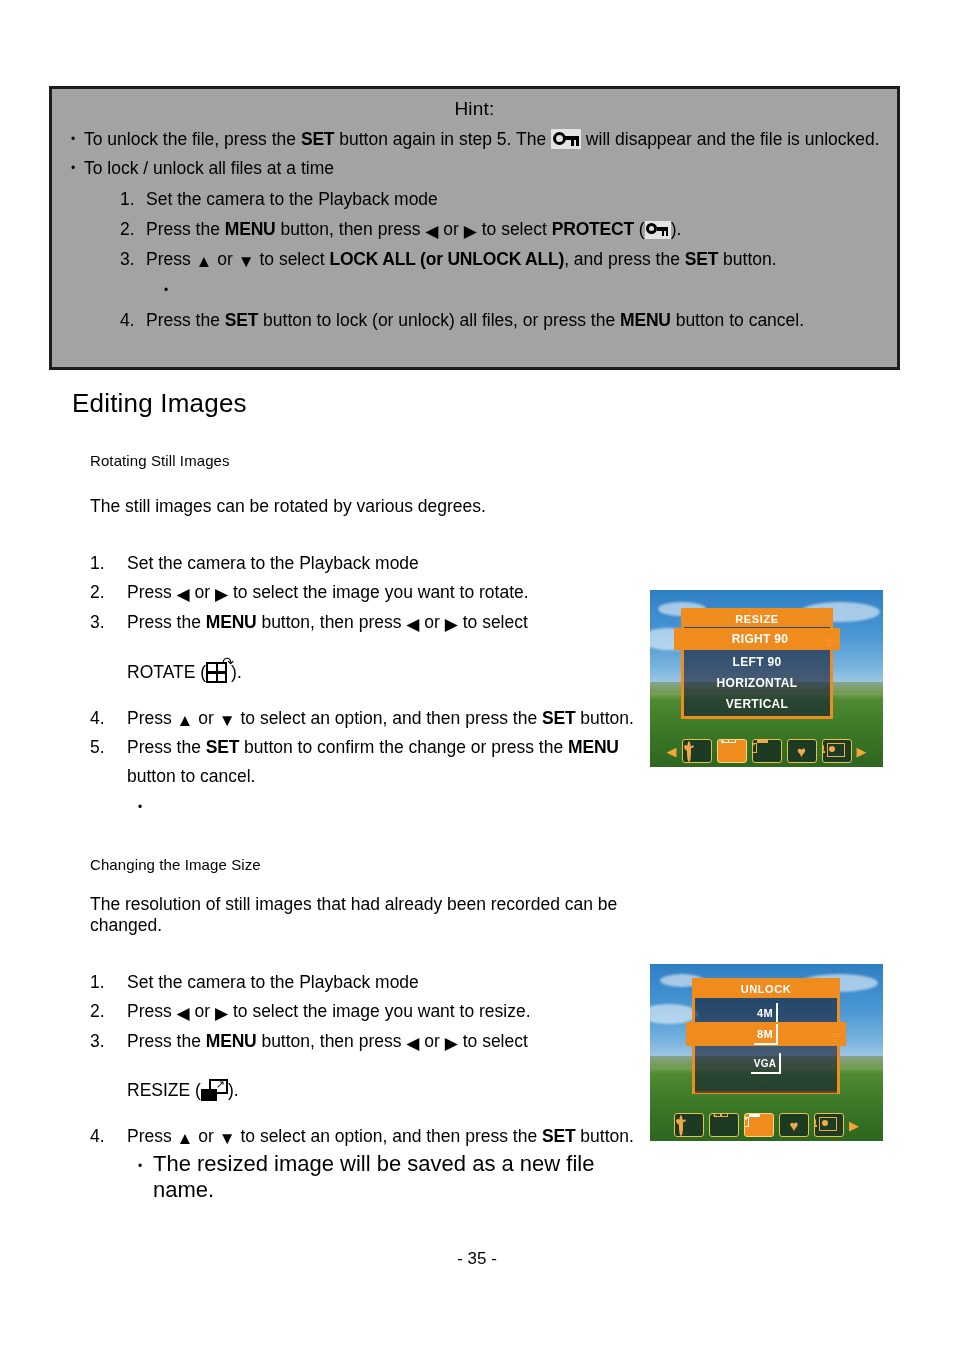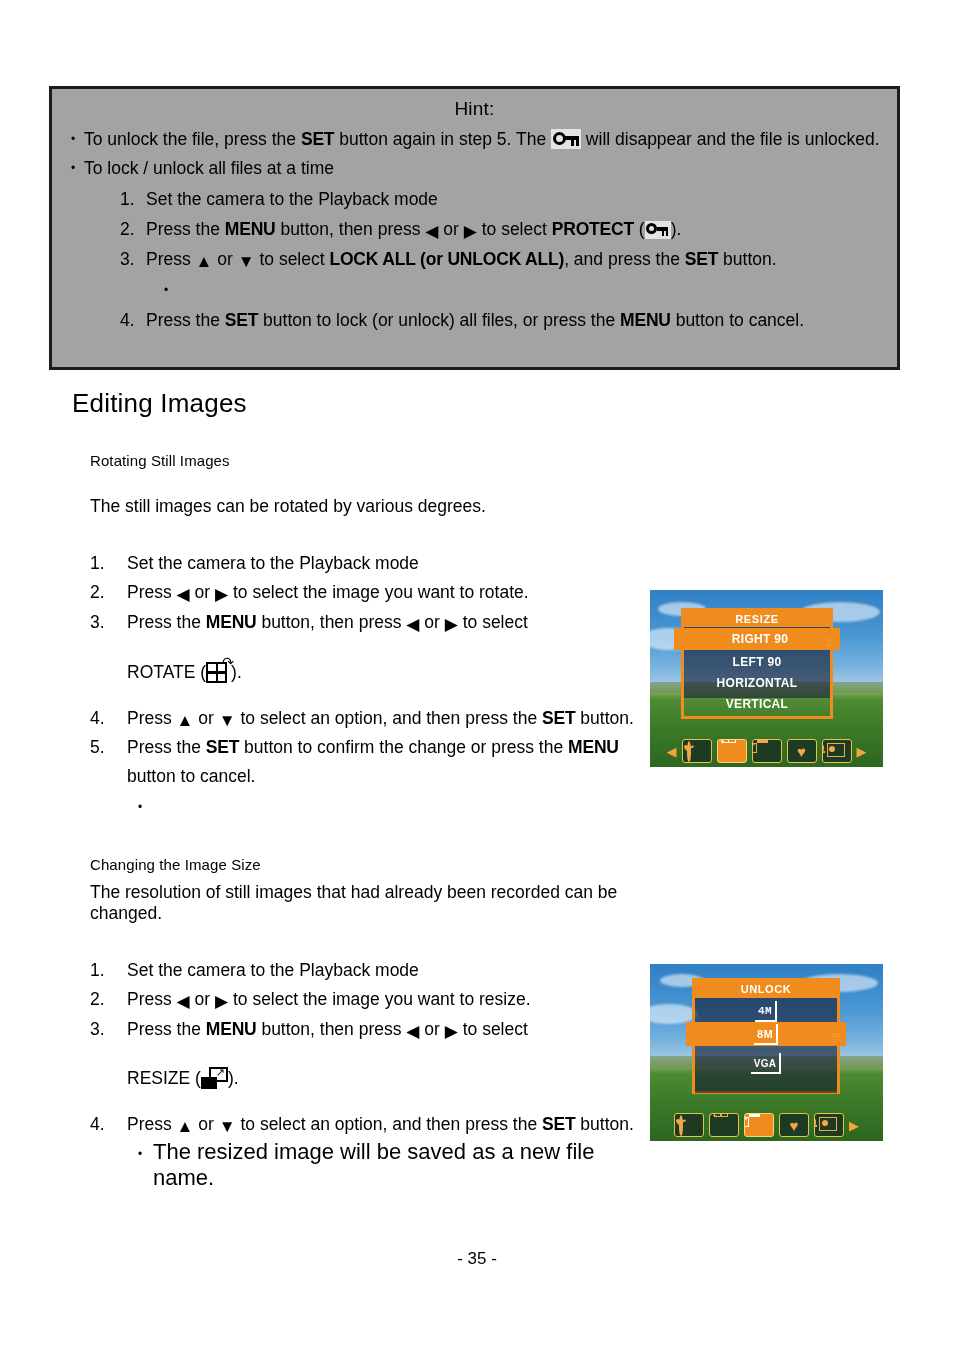--- a/index.html
+++ b/index.html
@@ -238,21 +238,21 @@
       <span class="txt"><span>Press the </span><b class="k">SET</b><span> button to confirm the change or press the </span><b class="k">MENU</b><span> button to cancel.</span></span>
     </li>
   </ol>
   <div class="step-sub">
     <span class="d">•</span>
   </div>
 </div>
 
 <div class="sec" style="top:856px;">
   <div class="h2">Changing the Image Size</div>
-  <div class="para" style="margin-top:9px; width:560px">The resolution of still images that had already been recorded can be changed.</div>
+  <div class="para" style="margin-top:21px; width:560px">The resolution of still images that had already been recorded can be changed.</div>
 
   <ol class="steps" style="margin-top:32px">
     <li>
       <span class="num">1.</span>
       <span class="txt">Set the camera to the Playback mode</span>
     </li>
     <li>
       <span class="num">2.</span>
       <span class="txt"><span>Press </span><span class="tri">◀</span><span> or </span><span class="tri">▶</span><span> to select the image you want to resize.</span></span>
     </li>
@@ -274,21 +274,21 @@
 </div>
 
 <div class="lcd" style="left:650px; top:590px;">
   <div class="cloud" style="left:-10px; top:38px; width:60px; height:22px;"></div>
   <div class="cloud" style="left:150px; top:12px; width:80px; height:20px;"></div>
   <div class="cloud" style="left:8px; top:12px; width:48px; height:14px;"></div>
   <div class="hills"></div>
 
   <div class="menu-panel" style="left:31px; top:18px; width:152px; height:111px;">
     <div class="menu-title" style="font-size:11px; line-height:16px; height:16px;">RESIZE</div>
-    <div class="menu-list" style="height:71px; padding-top:4px;">
+    <div class="menu-list" style="height:89px; padding-top:4px;">
       <div class="menu-item" style="font-size:12px; line-height:21px; visibility:hidden;">x</div>
       <div class="menu-item" style="font-size:12px; line-height:21px;">LEFT 90</div>
       <div class="menu-item" style="font-size:12px; line-height:21px;">HORIZONTAL</div>
       <div class="menu-item" style="font-size:12px; line-height:21px;">VERTICAL</div>
     </div>
   </div>
   <div class="sel-strip" style="left:24px; top:38px; width:166px; height:22px;">
     <div class="menu-item" style="font-size:12px; line-height:22px; padding-left:6px;">RIGHT 90</div>
     <div class="scroll-dots" style="right:5px; bottom:3px;">:::<br>::</div>
   </div>
@@ -316,21 +316,21 @@
 
 <div class="lcd" style="left:650px; top:964px;">
   <div class="cloud" style="left:-10px; top:40px; width:58px; height:20px;"></div>
   <div class="cloud" style="left:150px; top:10px; width:78px; height:18px;"></div>
   <div class="cloud" style="left:10px; top:10px; width:44px; height:13px;"></div>
   <div class="hills"></div>
 
   <div class="menu-panel" style="left:42px; top:14px; width:148px; height:116px;">
     <div class="menu-title" style="font-size:11px; line-height:17px; height:17px;">UNLOCK</div>
     <div class="menu-list" style="height:95px; padding-top:3px;">
-      <div style="display:flex; justify-content:center; height:24px; align-items:flex-start;font-family:Liberation Mono, monospace;">
+      <div style="display:flex; justify-content:center; height:24px; align-items:center;">
         <span style="display:inline-block; border-bottom:2px solid #fff; border-right:2px solid #fff; padding:0 3px 1px 3px;">
           <span class="menu-item" style="font-size:11px;">4M</span>
         </span>
       </div>
       <div style="height:26px;"></div>
       <div style="display:flex; justify-content:center; height:24px; align-items:center;">
         <span style="display:inline-block; border-bottom:2px solid #fff; border-right:2px solid #fff; padding:0 3px 1px 3px;">
           <span class="menu-item" style="font-size:10px;">VGA</span>
         </span>
       </div>

